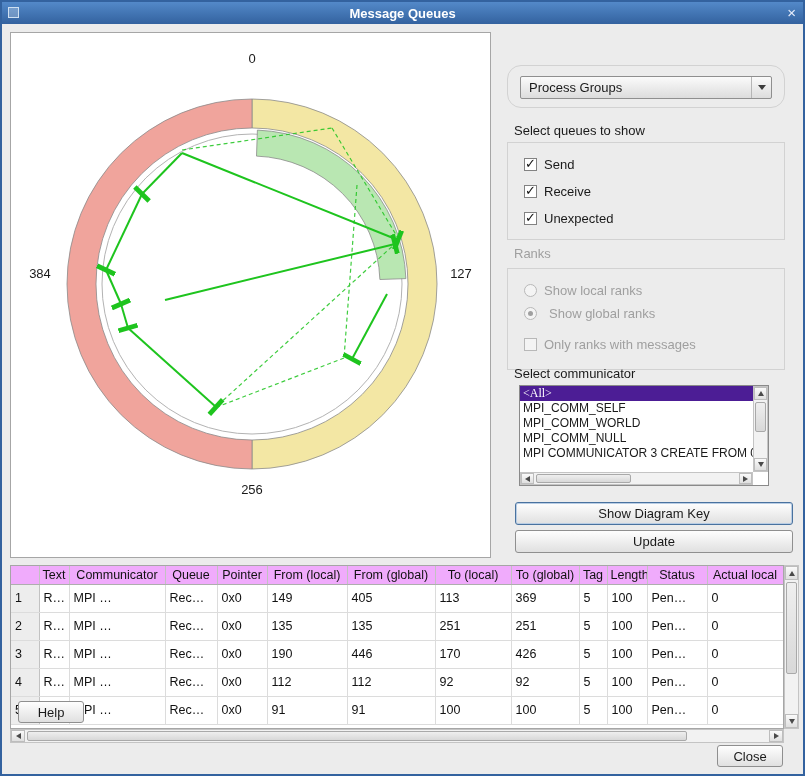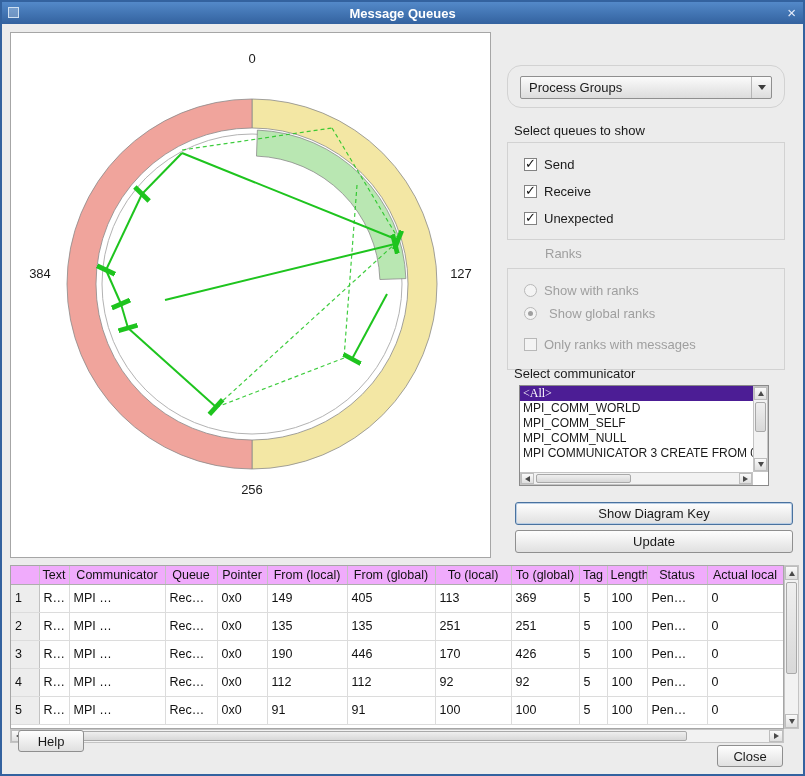--- a/index.html
+++ b/index.html
@@ -143,45 +143,45 @@
       </div>
       <div class="opt-row" style="top:67px;">
         <span class="checkbox checked">
             <span class="mark">✓</span>
           </span>
         <span>Unexpected</span>
       </div>
     </div>
 
     <div class="disabled-sec">
-      <div class="sec-label" style="top:214px;margin-left:31px;">Ranks</div>
+      <div class="sec-label" style="top:214px;">Ranks</div>
       <div class="frame" style="top:236px;height:102px;">
         <div class="opt-row" style="top:13px;">
           <span class="radio"></span>
-          <span>Show with ranks</span>
+          <span>Show local ranks</span>
         </div>
         <div class="opt-row" style="top:36px;gap:12px;">
           <span class="radio checked">
               <span class="dot"></span>
             </span>
           <span>Show global ranks</span>
         </div>
         <div class="opt-row" style="top:67px;">
           <span class="checkbox"></span>
           <span>Only ranks with messages</span>
         </div>
       </div>
     </div>
 
     <div class="sec-label" style="top:334px;">Select communicator</div>
     <div class="listbox">
       <div class="list-items">
         <div class="list-item checked">&lt;All&gt;</div>
+        <div class="list-item">MPI_COMM_SELF</div>
         <div class="list-item">MPI_COMM_WORLD</div>
-        <div class="list-item">MPI_COMM_SELF</div>
         <div class="list-item">MPI_COMM_NULL</div>
         <div class="list-item">MPI COMMUNICATOR 3 CREATE FROM 0</div>
       </div>
 
       <div class="sb" style="right:0;top:0;width:15px;bottom:13px;">
         <div class="sb-btn" style="left:0;top:0;width:13px;height:13px;">
             <span class="t-up"></span>
           </div>
         <div class="sb-thumb" style="left:1px;top:15px;width:11px;height:30px;"></div>
         <div class="sb-btn" style="left:0;bottom:0;width:13px;height:13px;">
@@ -333,16 +333,16 @@
       <div class="sb-btn" style="left:0;top:0;width:14px;height:12px;">
           <span class="t-left"></span>
         </div>
       <div class="sb-thumb" style="left:16px;top:1px;width:660px;height:10px;"></div>
       <div class="sb-btn" style="right:0;top:0;width:14px;height:12px;">
           <span class="t-right"></span>
         </div>
     </div>
   </div>
 
-  <div class="btn footer-btn" style="left:16px;top:728px;width:66px;">Help</div>
+  <div class="btn footer-btn" style="left:16px;top:699px;width:66px;">Help</div>
   <div class="btn footer-btn" style="left:715px;top:743px;width:66px;">Close</div>
 
 </div>
 
 </body></html>

